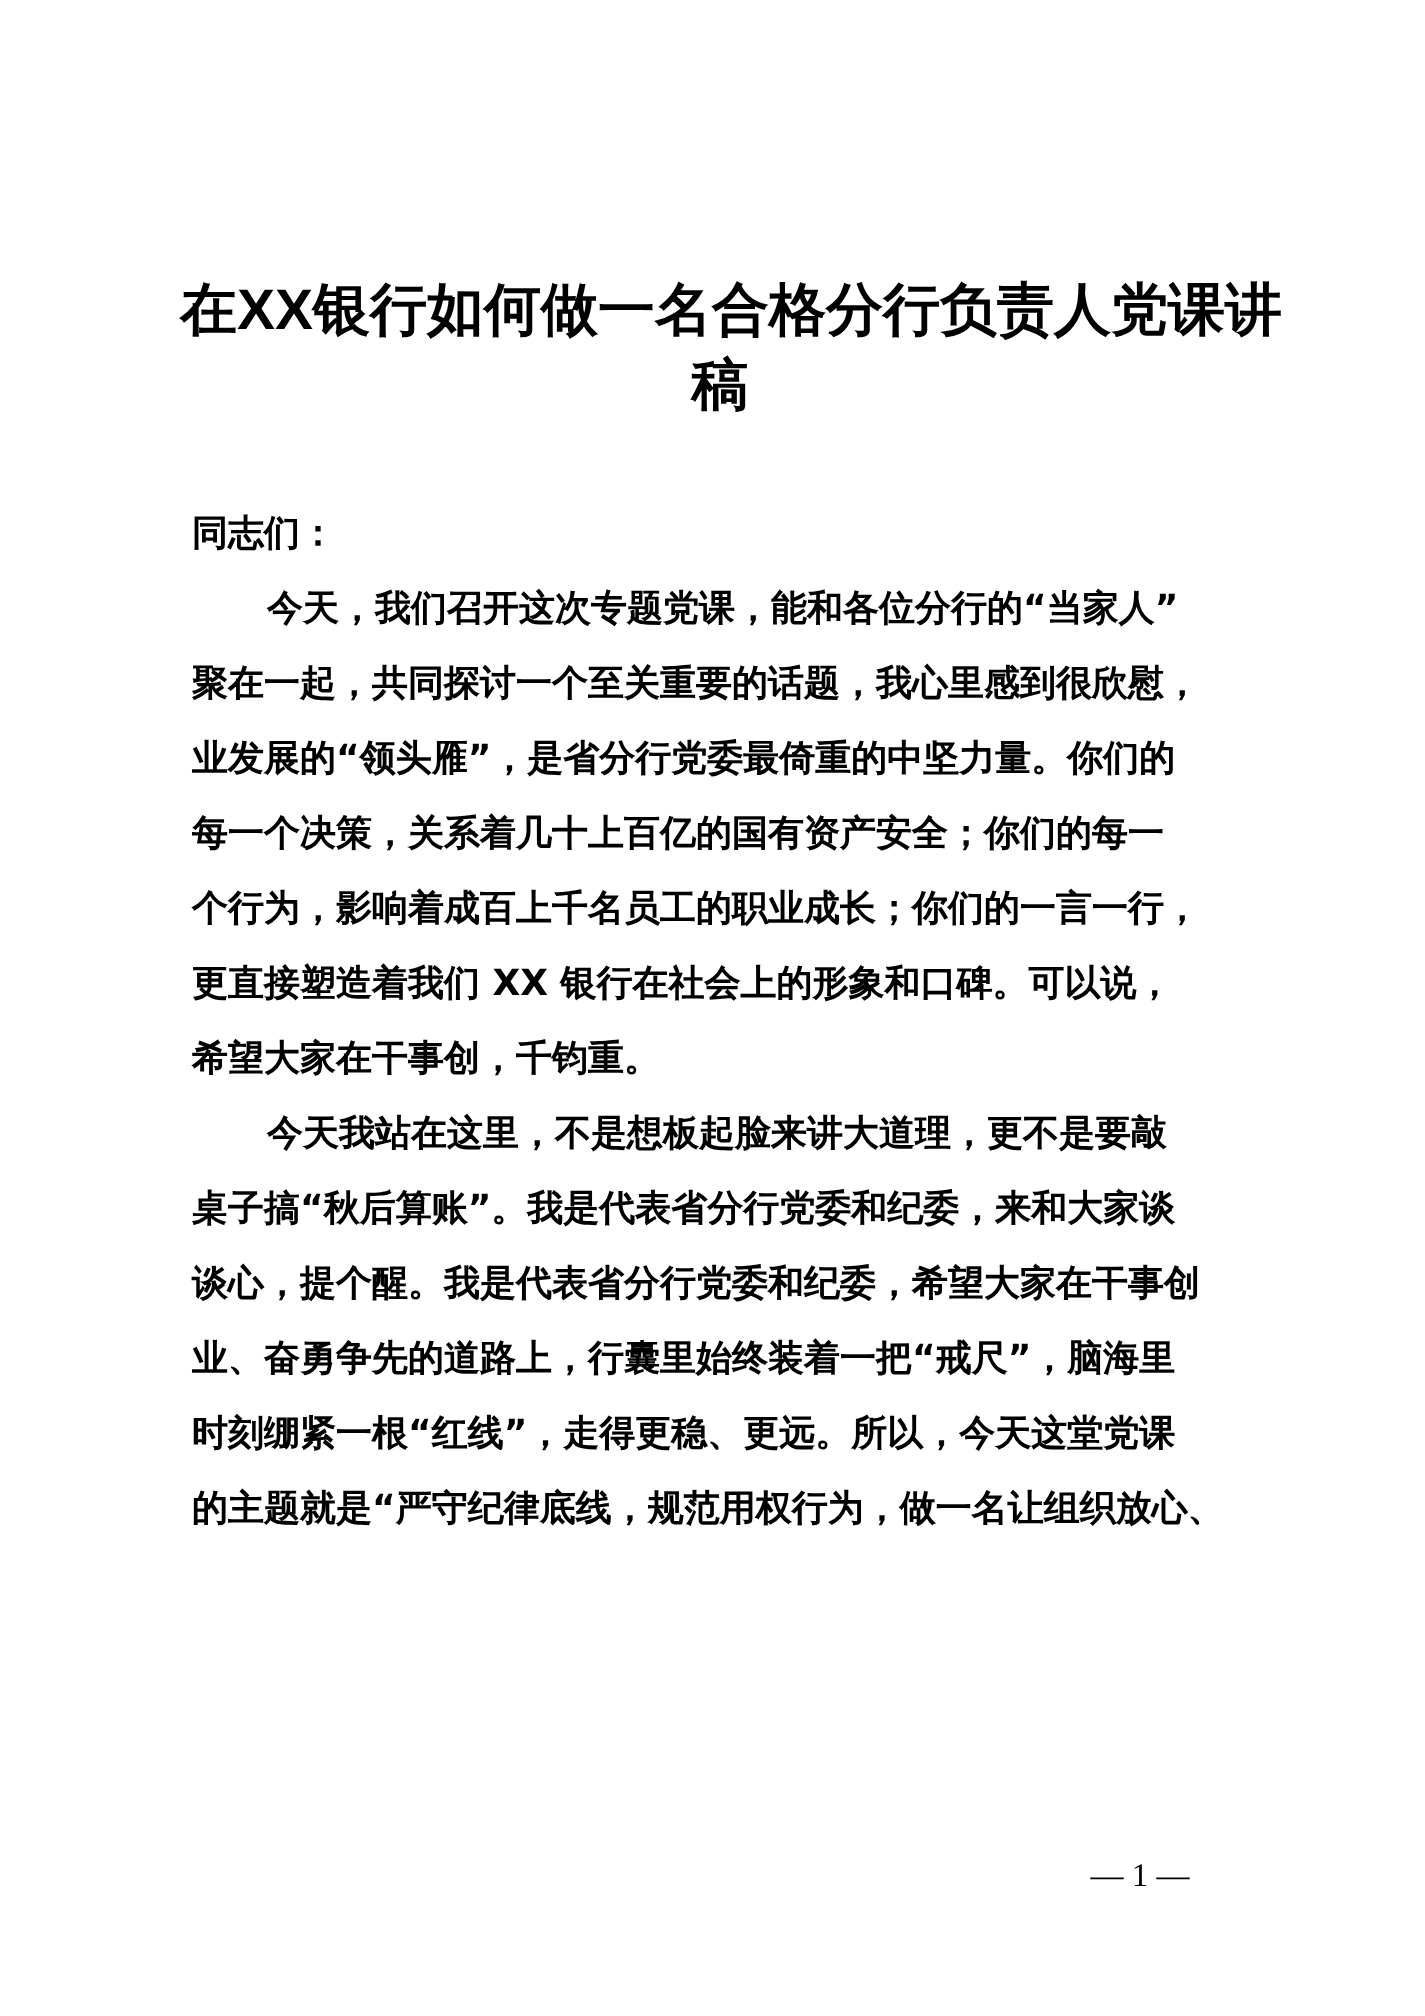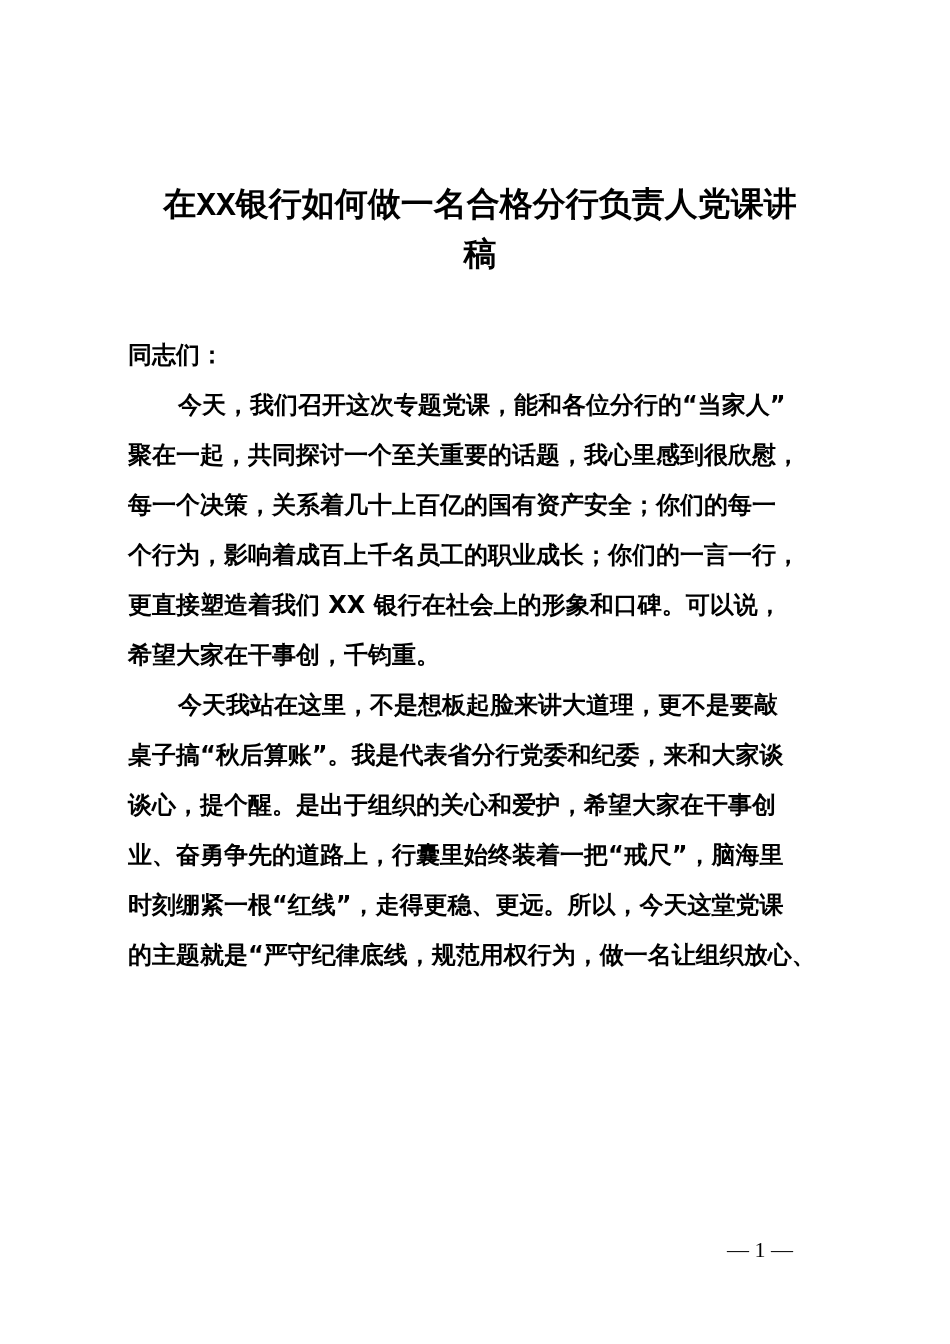--- a/index.html
+++ b/index.html
@@ -22,23 +22,23 @@
       width: 950px;
       height: 1344px;
       background: #ffffff;
     }
     .title {
       position: absolute;
       left: 120px;
       top: 182px;
       width: 720px;
       text-align: center;
-      font-family: Liberation Mono, monospace;
+      font-family: Liberation Sans, sans-serif;
       font-weight: bold;
-      font-size: 33px;
+      font-size: 38px;
       line-height: 50px;
       letter-spacing: 0px;
       margin: 0;
     }
     .body-text {
       position: absolute;
       left: 128px;
       top: 330px;
       width: 728px;
       font-size: 24px;
@@ -73,30 +73,31 @@
     <span class="line">在XX银行如何做一名合格分行负责人党课讲</span>
     <span class="line">稿</span>
   </h1>
 
   <div class="body-text">
     <span class="line">同志们：</span>
 
     <div>
       <span class="line indent">今天，我们召开这次专题党课，能和各位分行的“当家人”</span>
       <span class="line">聚在一起，共同探讨一个至关重要的话题，我心里感到很欣慰，</span>
+      <span class="line">业发展的“领头雁”，是省分行党委最倚重的中坚力量。你们的</span>
       <span class="line">每一个决策，关系着几十上百亿的国有资产安全；你们的每一</span>
       <span class="line">个行为，影响着成百上千名员工的职业成长；你们的一言一行，</span>
       <span class="line">更直接塑造着我们 XX 银行在社会上的形象和口碑。可以说，</span>
       <span class="line">希望大家在干事创，千钧重。</span>
     </div>
 
     <div>
       <span class="line indent">今天我站在这里，不是想板起脸来讲大道理，更不是要敲</span>
       <span class="line">桌子搞“秋后算账”。我是代表省分行党委和纪委，来和大家谈</span>
-      <span class="line">谈心，提个醒。是出于组织的关心和爱护，希望大家在干事创</span>
+      <span class="line">谈心，提个醒。我是代表省分行党委和纪委，希望大家在干事创</span>
       <span class="line">业、奋勇争先的道路上，行囊里始终装着一把“戒尺”，脑海里</span>
       <span class="line">时刻绷紧一根“红线”，走得更稳、更远。所以，今天这堂党课</span>
       <span class="line">的主题就是“严守纪律底线，规范用权行为，做一名让组织放心、</span>
     </div>
   </div>
 
   <div class="page-number">— 1 —</div>
 
 </div>
 

